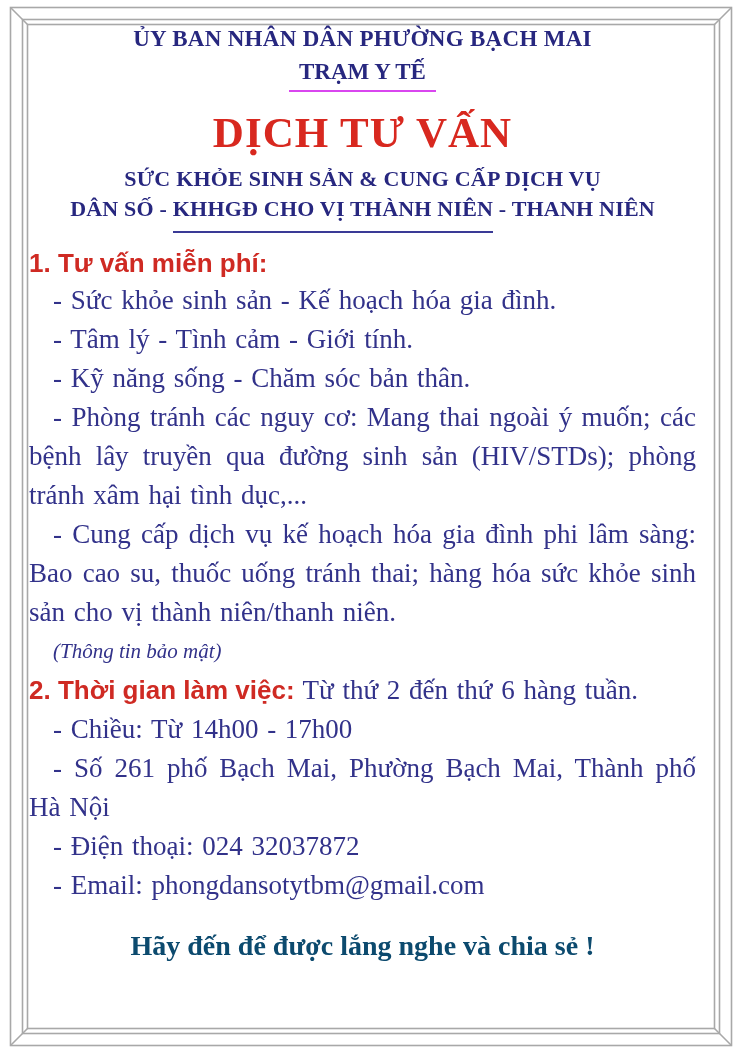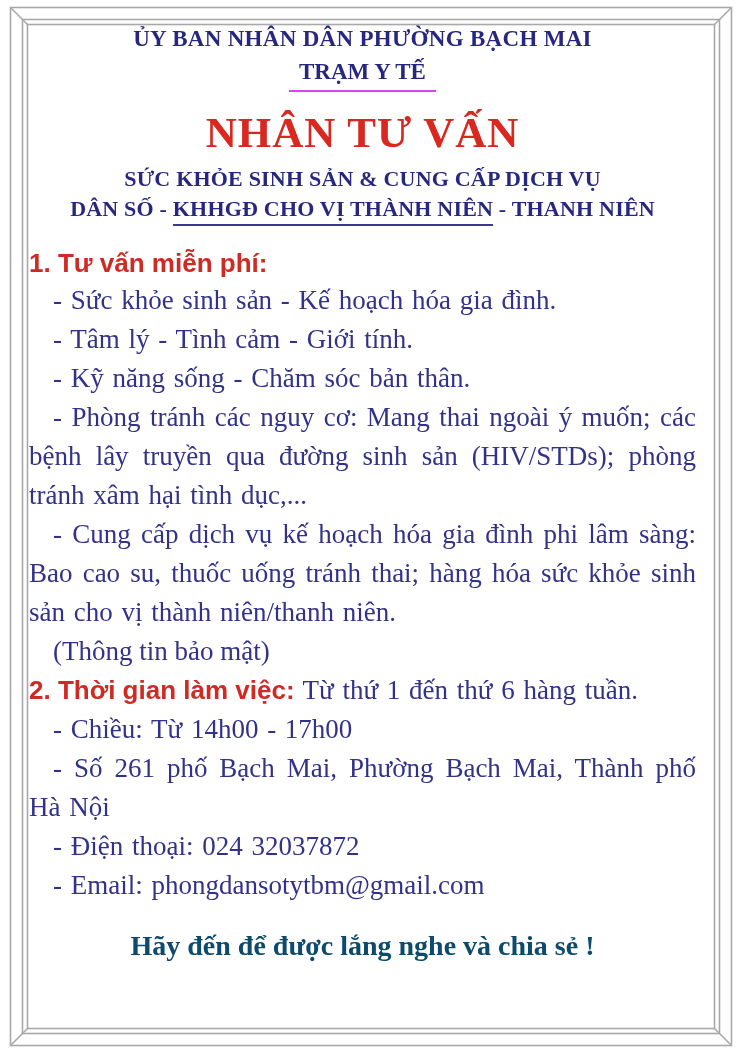--- a/index.html
+++ b/index.html
@@ -53,21 +53,21 @@
     text-align: center;
     font-weight: bold;
     font-size: 22px; line-height: 28px;
     color: #27277f;
     letter-spacing: 0.2px;
   }
   .subtitle.first { margin-top: 7px; }
   .subtitle.second { margin-top: 2px; }
   .subtitle .u-part {
     border-bottom: 2px solid #3a3a96;
-    padding-bottom: 3px;
+    padding-bottom: 10px;
   }
 
   
   .sec-heading {
     font-family: "Liberation Sans", sans-serif;
     font-weight: bold;
     font-size: 26px; line-height: 39px;
     color: #cf2a23;
   }
   .sec-heading.first { margin-top: 22px; line-height: 36px; }
@@ -83,21 +83,22 @@
     margin: 0;
     font-size: 27px; line-height: 39px;
     text-indent: 24px;
     text-align: justify;
     word-spacing: 2px;
     color: #32328a;
   }
   p.item.no-just { text-align: left; white-space: pre-wrap; }
   p.note {
     margin: 0;
-    font-size: 27px; line-height: 39px;
+    font-size: 21px; line-height: 39px;
+    font-style: italic;
     padding-left: 24px;
     color: #32328a;
   }
 
   
   .slogan {
     margin-top: 21px;
     text-align: center;
     font-weight: bold;
     font-size: 28px; line-height: 39px;
@@ -120,37 +121,37 @@
   </svg>
 
   <div class="content">
 
     <div class="org">ỦY BAN NHÂN DÂN PHƯỜNG BẠCH MAI</div>
 
     <div class="dept">
       <span class="u-line">TRẠM Y TẾ</span>
     </div>
 
-    <h1 class="title">NHÂN TƯ VẤN</h1>
+    <h1 class="title">DỊCH TƯ VẤN</h1>
 
     <div class="subtitle first">SỨC KHỎE SINH SẢN &amp; CUNG CẤP DỊCH VỤ</div>
 
     <div class="subtitle second"><span>DÂN SỐ - </span><span class="u-part">KHHGĐ CHO VỊ THÀNH NIÊN</span><span> - THANH NIÊN</span></div>
 
     <div class="sec-heading first">1. Tư vấn miễn phí:</div>
 
     <p class="item">- Sức khỏe sinh sản - Kế hoạch hóa gia đình.</p>
     <p class="item">- Tâm lý - Tình cảm - Giới tính.</p>
     <p class="item">- Kỹ năng sống - Chăm sóc bản thân.</p>
     <p class="item">- Phòng tránh các nguy cơ: Mang thai ngoài ý muốn; các bệnh lây truyền qua đường sinh sản (HIV/STDs); phòng tránh xâm hại tình dục,...</p>
     <p class="item">- Cung cấp dịch vụ kế hoạch hóa gia đình phi lâm sàng: Bao cao su, thuốc uống tránh thai; hàng hóa sức khỏe sinh sản cho vị thành niên/thanh niên.</p>
 
     <p class="note">(Thông tin bảo mật)</p>
 
-    <div class="sec-heading"><span>2. Thời gian làm việc:</span><span class="inline-rest">Từ thứ 1 đến thứ 6 hàng tuần.</span></div>
+    <div class="sec-heading"><span>2. Thời gian làm việc:</span><span class="inline-rest">Từ thứ 2 đến thứ 6 hàng tuần.</span></div>
 
     <p class="item no-just">- Chiều: Từ 14h00 - 17h00</p>
 
 
     <p class="item">- Số 261 phố Bạch Mai, Phường Bạch Mai, Thành phố Hà Nội</p>
     <p class="item no-just">- Điện thoại: 024 32037872</p>
     <p class="item no-just">- Email: phongdansotytbm@gmail.com</p>
 
     <div class="slogan">Hãy đến để được lắng nghe và chia sẻ !</div>
 

